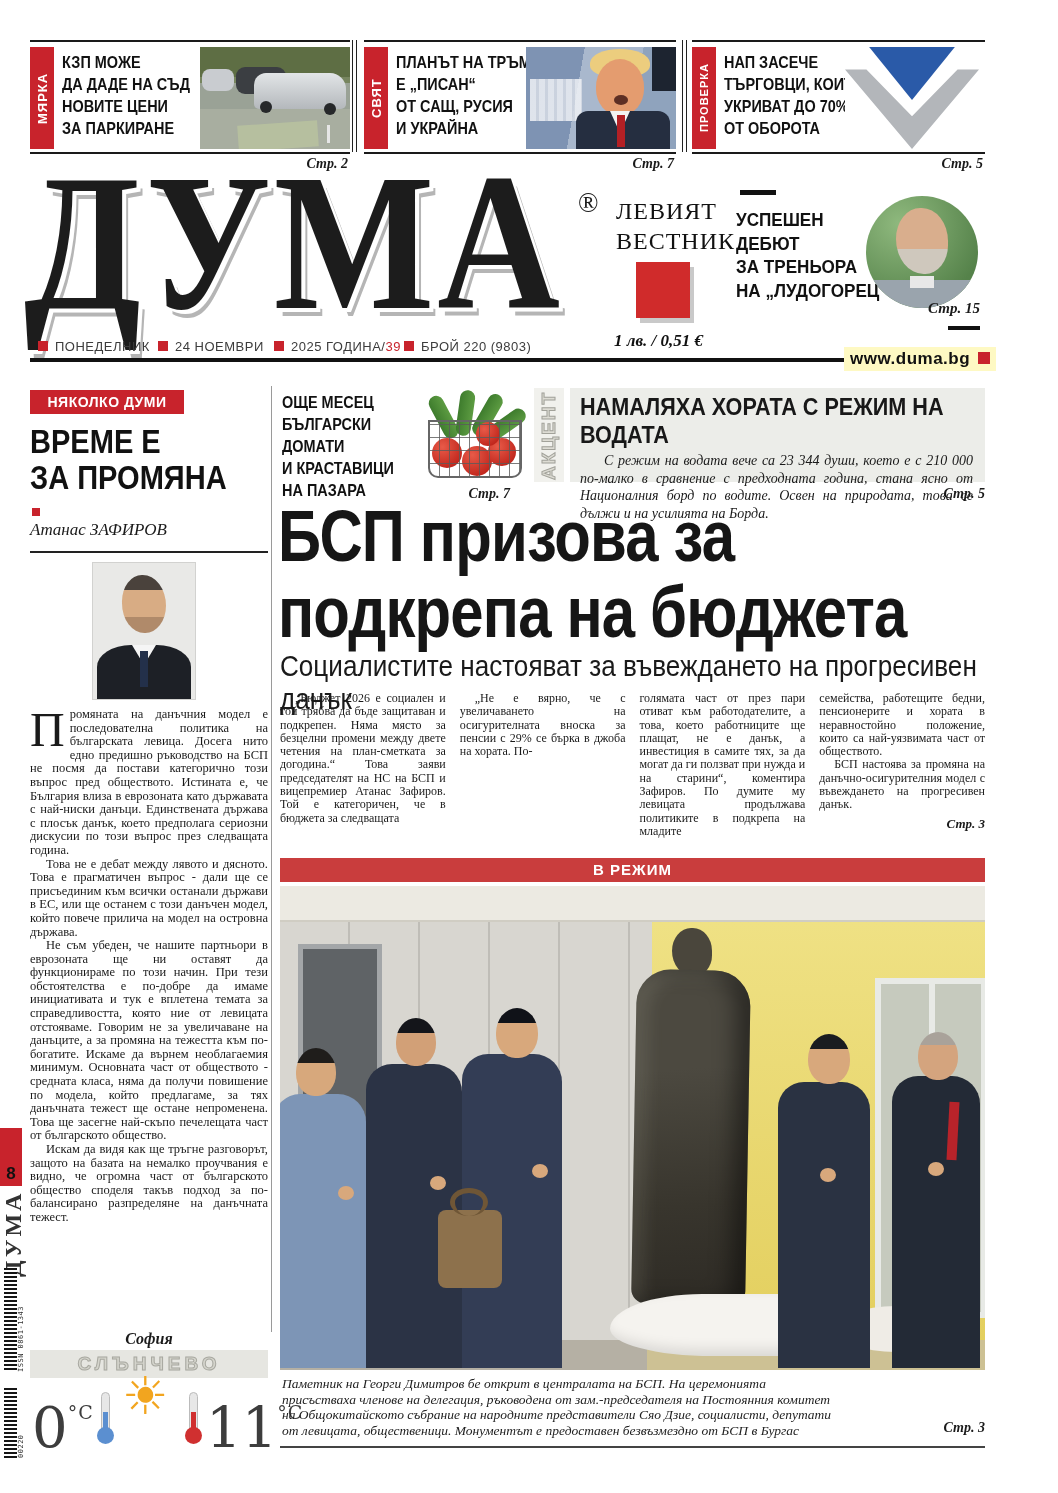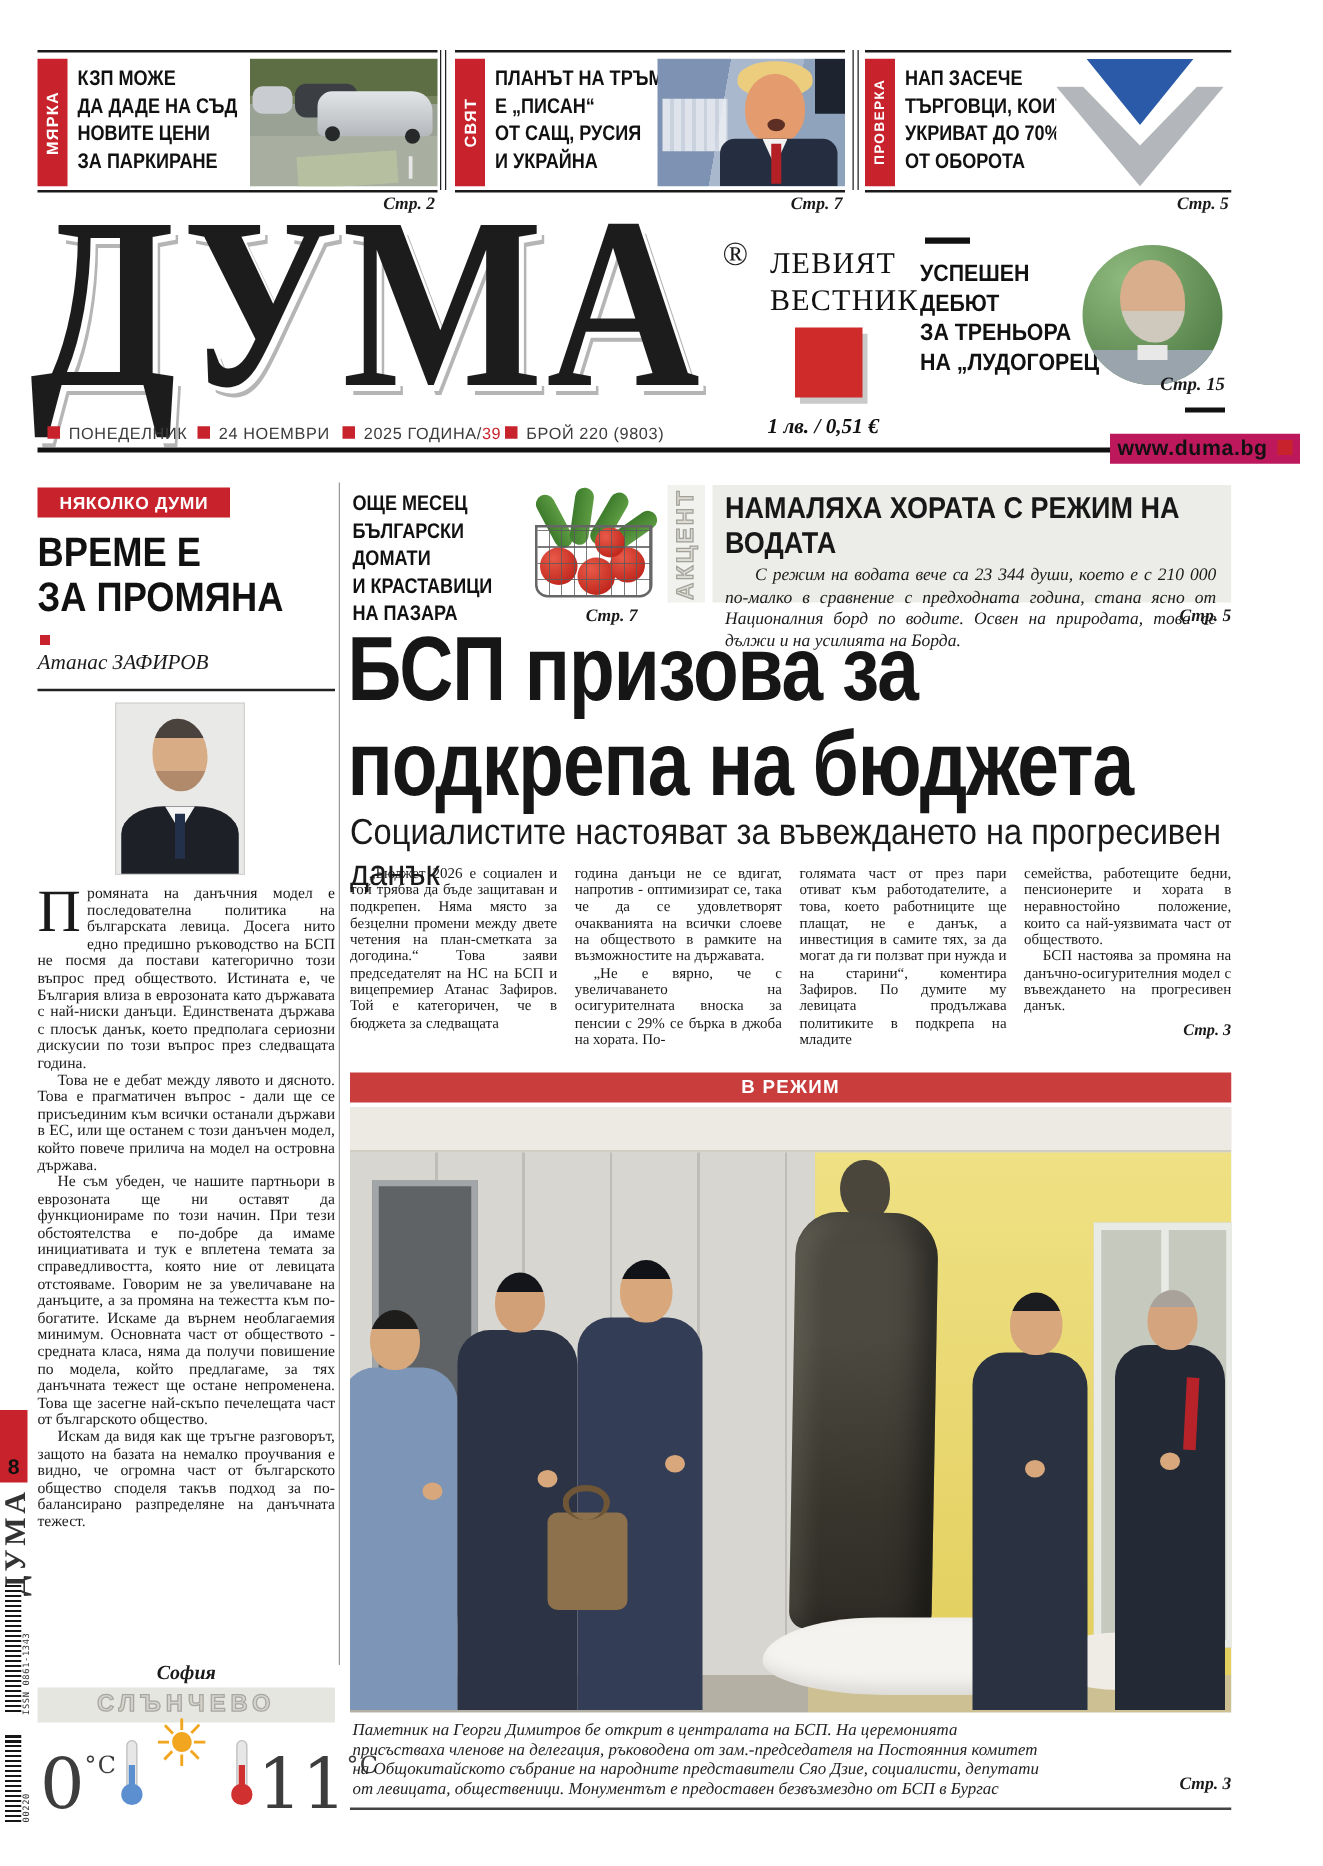--- a/index.html
+++ b/index.html
@@ -78,21 +78,21 @@
   #coach-shoulder { position:absolute; left:6px; top:84px; width:100px; height:30px; background:#9aa4ad; }
   #coach-collar { position:absolute; left:44px; top:80px; width:24px; height:12px; background:#e8e8e8; }
   #promo-page { right:78px; top:300px; font-style:italic; font-weight:bold; font-size:15px; }
 
   .dl { position:absolute; top:339px; font-family:"Liberation Sans",sans-serif; font-size:13px;
         letter-spacing:.5px; color:#3c3c3c; }
   .dl-sq { display:inline-block; width:10px; height:10px; background:#c8232c; margin-right:7px; }
   .dl-red { color:#c8232c; }
   #price { left:614px; top:331px; font-style:italic; font-weight:bold; font-size:17px; color:#111; }
   #m-rule { left:30px; top:358px; width:955px; height:4px; background:#111; }
-  #website { left:888px; top:347px; background:#be185d; padding:2px 6px; font-family:"Liberation Sans",sans-serif;
+  #website { left:844px; top:347px; background:#fef9c3; padding:2px 6px; font-family:"Liberation Sans",sans-serif;
              font-weight:bold; font-size:17px; letter-spacing:.5px; color:#111; }
   #website .sq { display:inline-block; width:12px; height:12px; background:#c8232c; margin-left:8px; }
 
   
   #vline { left:271px; top:386px; width:1px; height:946px; background:#9a9a9a; }
   #kicker { left:30px; top:390px; width:154px; height:24px; background:#c8232c; color:#fff;
             font-family:"Liberation Sans",sans-serif; font-weight:bold; font-size:14px;
             line-height:24px; text-align:center; letter-spacing:.5px; }
   #op-title { left:30px; top:424px; font-family:"Liberation Sans",sans-serif; font-weight:bold;
               font-size:33px; line-height:36px; transform:scaleX(.88); transform-origin:0 0; color:#111; }
@@ -386,21 +386,20 @@
 <div class="abs" id="lead-h">
   <div>БСП призова за</div>
   <div>подкрепа на бюджета</div>
 </div>
 <div class="abs" id="lead-sub">Социалистите настояват за въвеждането на прогресивен данък</div>
 <div class="abs" id="lead-cols">
   <div class="col">
     <p class="ind">„Бюджет 2026 е социален и той трябва да бъде защитаван и подкрепен. Няма място за безцелни промени между двете четения на план-сметката за догодина.“ Това заяви председателят на НС на БСП и вицепремиер Атанас Зафиров. Той е категоричен, че в бюджета за следващата</p>
   </div>
   <div class="col">
-    <p>година данъци не се вдигат, напротив - оптимизират се, така че да се удовлетворят очакванията на всички слоеве на обществото в рамките на възможностите на държавата.</p>
     <p class="ind">„Не е вярно, че с увеличаването на осигурителната вноска за пенсии с 29% се бърка в джоба на хората. По-</p>
   </div>
   <div class="col">
     <p>голямата част от през пари отиват към работодателите, а това, което работниците ще плащат, не е данък, а инвестиция в самите тях, за да могат да ги ползват при нужда и на старини“, коментира Зафиров. По думите му левицата продължава политиките в подкрепа на младите</p>
   </div>
   <div class="col">
     <p>семейства, работещите бедни, пенсионерите и хората в неравностойно положение, които са най-уязвимата част от обществото.</p>
     <p class="ind">БСП настоява за промяна на данъчно-осигурителния модел с въвеждането на прогресивен данък.</p>
     <div id="lead-page">Стр. 3</div>
   </div>

